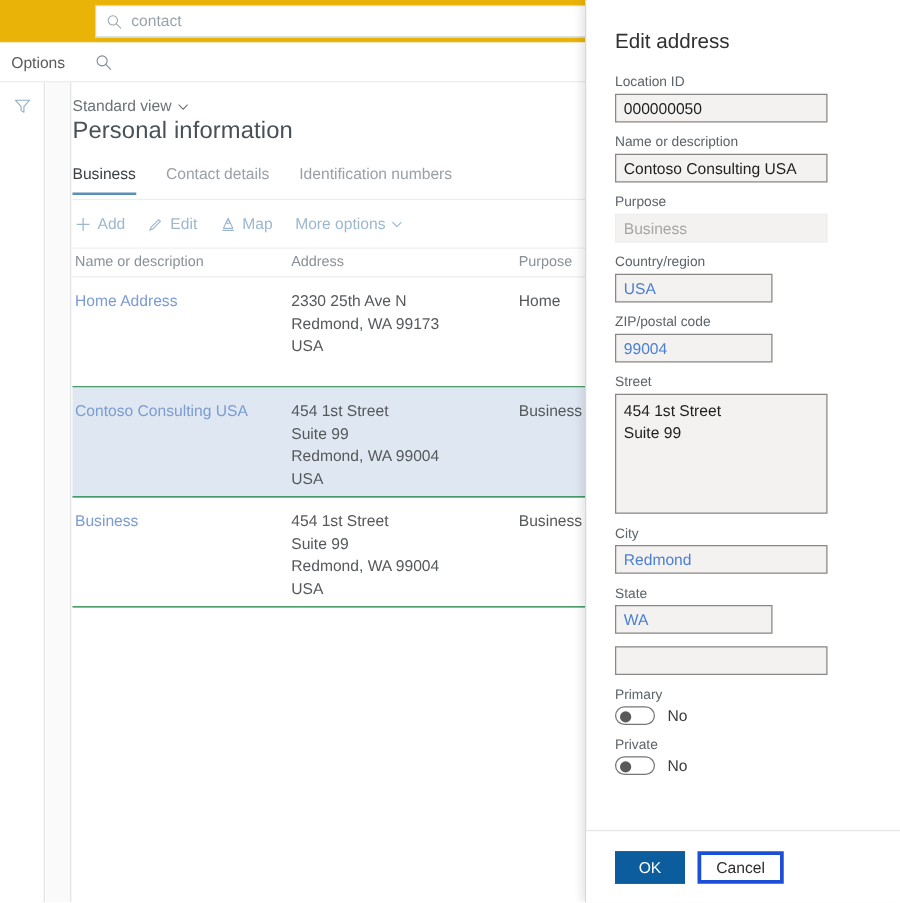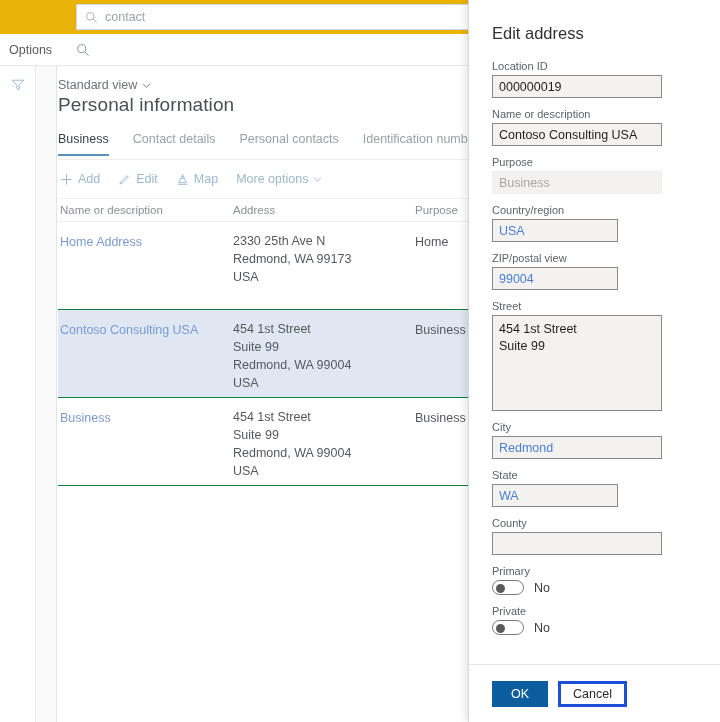--- a/index.html
+++ b/index.html
@@ -284,21 +284,20 @@
           <path d="M1 3 L5 7 L9 3" fill="none" stroke="#6b7278" stroke-width="1"></path>
         </svg>
       </span>
     </div>
 
     <div class="page-title">Personal information</div>
 
     <div class="tabs">
       <div class="tab active">Business</div>
       <div class="tab">Contact details</div>
-      <div class="tab">Personal contacts</div>
       <div class="tab">Identification numbers</div>
     </div>
     <div class="tabs-rule"></div>
 
     <div class="toolbar">
 
       <div class="tb-item">
         <span class="ic">
           <svg width="13" height="13" viewBox="0 0 14 14">
             <line x1="7" y1="1.5" x2="7" y2="12.5" stroke="#9cb8cf" stroke-width="1.1"></line>
@@ -394,61 +393,60 @@
   </div>
 
   <div class="panel">
 
     <div class="panel-title">Edit address</div>
 
     <div class="panel-body">
 
       <div class="field">
         <span class="field-label">Location ID</span>
-        <div class="input wide">000000019</div>
+        <div class="input wide">000000050</div>
       </div>
 
       <div class="field">
         <span class="field-label">Name or description</span>
         <div class="input wide">Contoso Consulting USA</div>
       </div>
 
       <div class="field">
         <span class="field-label">Purpose</span>
         <div class="input wide disabled">Business</div>
       </div>
 
       <div class="field">
         <span class="field-label">Country/region</span>
         <div class="input narrow lookup">USA</div>
       </div>
 
       <div class="field">
-        <span class="field-label">ZIP/postal view</span>
+        <span class="field-label">ZIP/postal code</span>
         <div class="input narrow lookup">99004</div>
       </div>
 
       <div class="field">
         <span class="field-label">Street</span>
         <div class="textarea">454 1st Street
 Suite 99</div>
       </div>
 
       <div class="field">
         <span class="field-label">City</span>
         <div class="input wide lookup">Redmond</div>
       </div>
 
       <div class="field">
         <span class="field-label">State</span>
         <div class="input narrow lookup">WA</div>
       </div>
 
       <div class="field">
-        <span class="field-label">County</span>
         <div class="input wide"></div>
       </div>
 
       <div class="field">
         <span class="field-label">Primary</span>
         <div class="toggle-row">
           <div class="toggle">
             <div class="knob"></div>
           </div>
           <span class="toggle-text">No</span>

